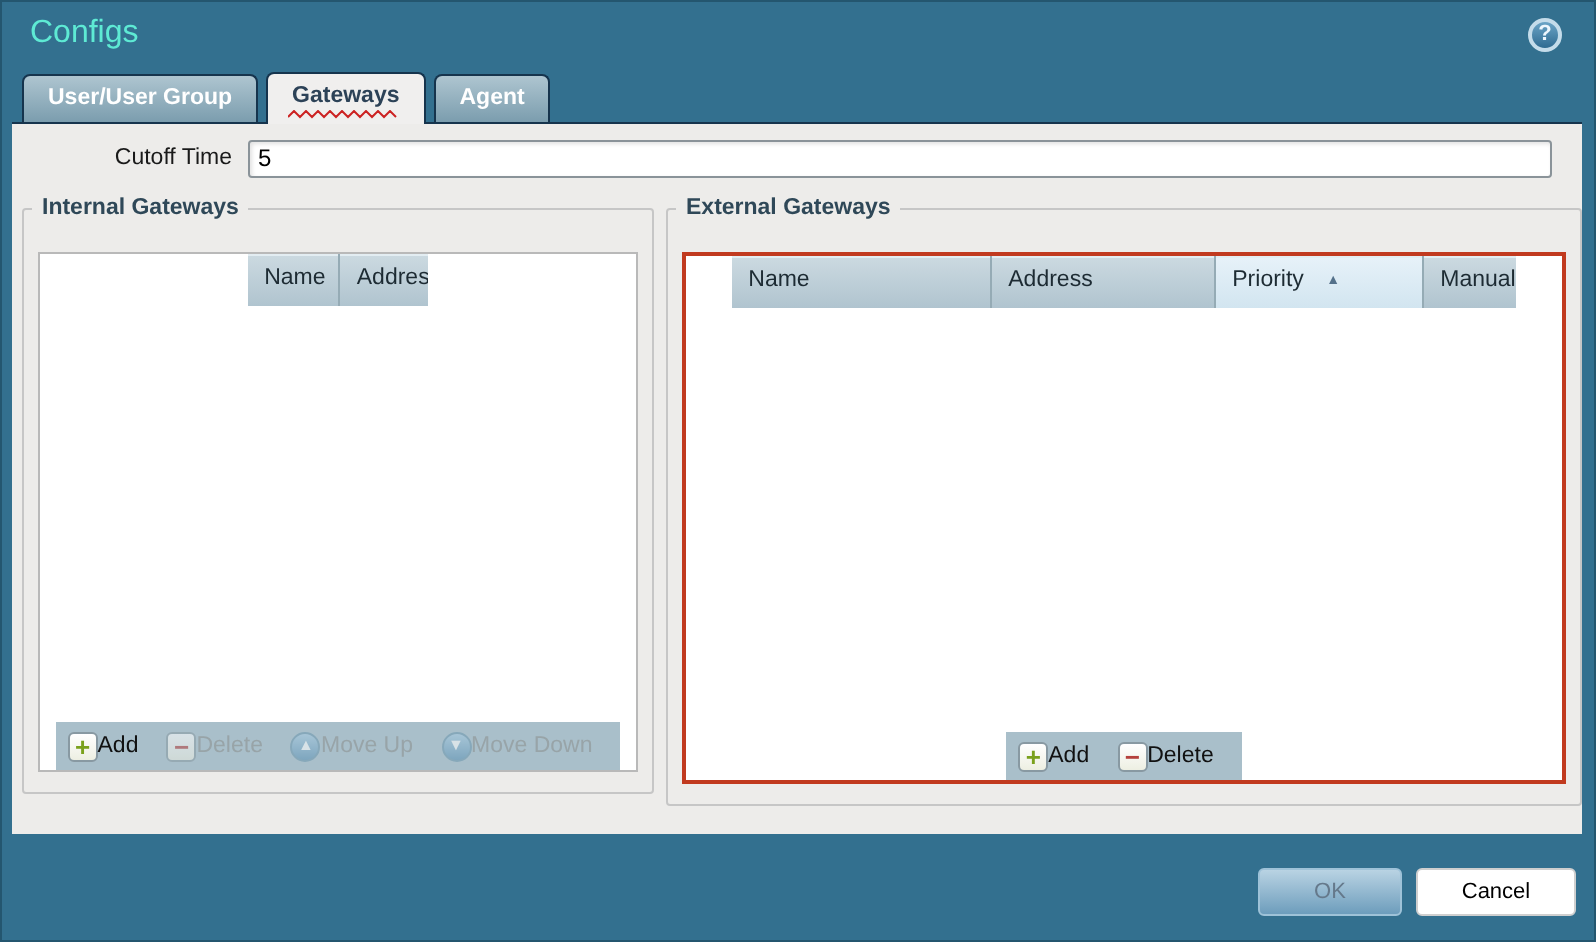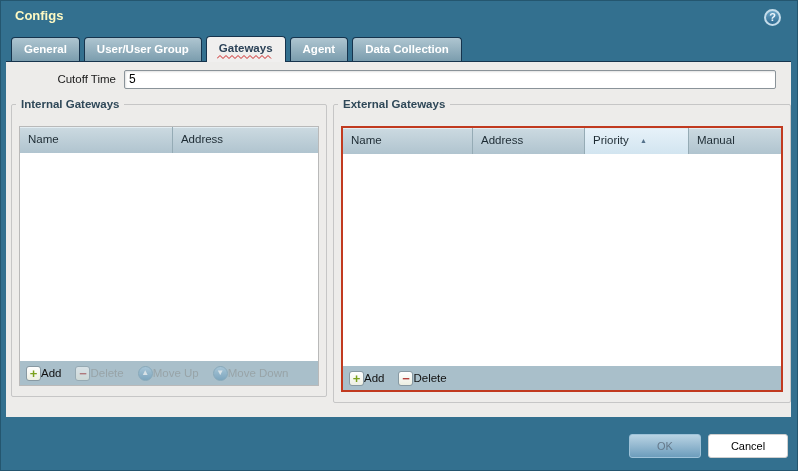--- a/index.html
+++ b/index.html
@@ -2,21 +2,21 @@
 <html><head>
 <meta charset="utf-8">
 <style>
   * { margin:0; padding:0; box-sizing:border-box; }
   html,body { width:798px; height:471px; }
   body { font-family:"Liberation Sans","DejaVu Sans",sans-serif; font-size:11.5px; }
 
   .dialog { position:relative; width:798px; height:471px; background:#33708f; overflow:hidden; border:1px solid #24566f; }
 
   
-  .title { position:absolute; left:14px; top:7px; color:#fef9c3; font-weight:bold; font-size:13px; }
+  .title { position:absolute; left:14px; top:7px; color:#5eead4; font-weight:normal; font-size:16px; }
   .help { position:absolute; right:16px; top:8px; width:17px; height:17px; border-radius:50%;
           background:linear-gradient(#6ba4c6,#2f6b91); border:2px solid #c4dcea; color:#eef7fd;
           font-size:11px; font-weight:bold; text-align:center; line-height:13px; cursor:pointer; }
 
   
   .tabs { position:absolute; left:10px; top:34px; height:26px; display:flex; align-items:flex-end; z-index:2; }
   .tab { height:24px; line-height:22px; padding:0 12px; margin-right:4px; color:#fff; font-weight:bold;
          background:linear-gradient(#aec5d0,#7b9dae); border:1px solid #16344d; border-bottom:none;
          border-radius:4px 4px 0 0; cursor:pointer; white-space:nowrap; }
   .tab.active { position:relative; height:26px; line-height:22px; background:#f0efee; color:#2c4257;
@@ -31,21 +31,21 @@
   .cutoff-row label { width:100px; text-align:right; margin-right:8px; color:#1a1a1a; }
   .cutoff-row input { flex:1; height:19px; border:1px solid #8a9399; border-radius:2px; background:#fff;
                       font-family:inherit; font-size:12px; padding:0 4px; box-shadow:inset 1px 1px 2px rgba(0,0,0,.12); }
 
   fieldset { position:absolute; border:1px solid #c6c6c6; border-radius:2px; }
   fieldset legend { font-weight:bold; color:#2f4858; font-size:11.5px; padding:0 5px; margin-left:4px; }
   .fs-internal { left:5px; top:36px; width:316px; height:299px; }
   .fs-external { left:327px; top:36px; width:458px; height:305px; }
 
   .gw-table { position:absolute; left:7px; right:7px; top:16px; bottom:10px; display:flex; flex-direction:column;
-              border:1px solid #b9b9b9; background:#fff; }
+              border:1px solid #b9b9b9; background:#fff;align-items:center; }
   .gw-table.error { border:2px solid #c13a1f; }
 
   .thead { display:flex; height:26px; flex:none; }
   .th { background:linear-gradient(#ccdae1,#b0c4cf); box-shadow:inset 0 1px 0 #e3edf2;
         border-right:1px solid #95abb5; line-height:25px; padding-left:8px; color:#1d2b33; cursor:pointer;
         white-space:nowrap; overflow:hidden; }
   .th:last-child { border-right:none; }
   .th.sorted { background:linear-gradient(#e7f2f9,#d2e5f0); }
   .sort-asc { display:inline-block; font-size:7px; color:#54718a; margin-left:8px; vertical-align:1px; }
   .th-name-i { flex:1.05; } .th-addr-i { flex:1; }
@@ -90,30 +90,28 @@
 </style>
 </head>
 <body>
 
 <div class="dialog">
 
   <div class="title">Configs</div>
   <div class="help">?</div>
 
   <div class="tabs">
-    <div class="tab">General</div>
     <div class="tab">User/User Group</div>
     <div class="tab active">
       <span>Gateways</span>
       <svg width="58" height="5">
         <path fill="none" stroke="#cc2222" stroke-width="1" d="M0 3.5 l3 -3 l3 3 l3 -3 l3 3 l3 -3 l3 3 l3 -3 l3 3 l3 -3 l3 3 l3 -3 l3 3 l3 -3 l3 3 l3 -3 l3 3 l3 -3 l3 3"></path>
       </svg>
     </div>
     <div class="tab">Agent</div>
-    <div class="tab">Data Collection</div>
   </div>
 
   <div class="content">
 
     <div class="cutoff-row">
       <label>Cutoff Time</label>
       <input type="text" value="5" style="">
     </div>
 
     <fieldset class="fs-internal">

